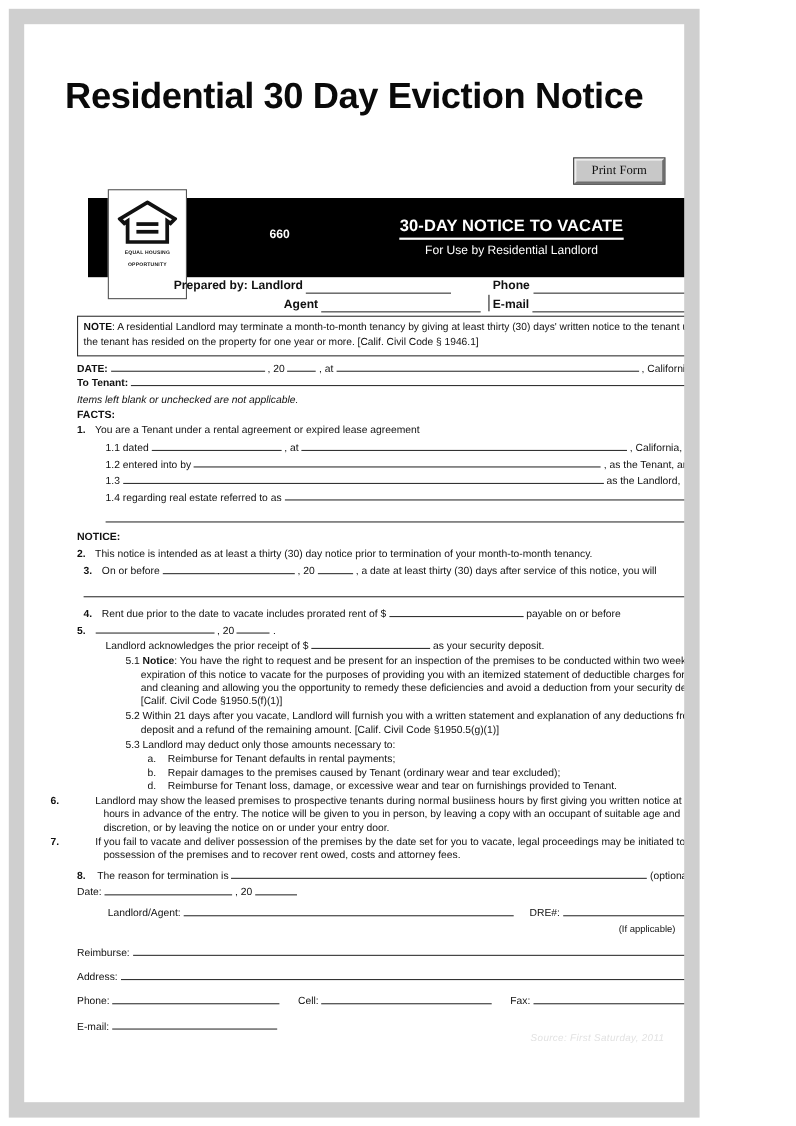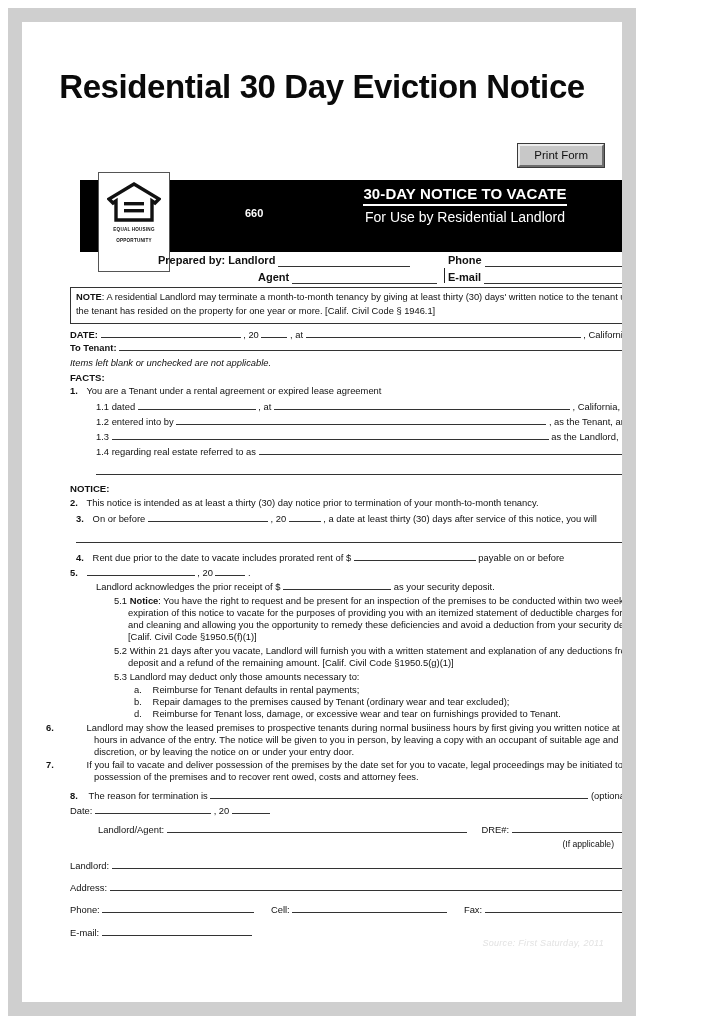--- a/index.html
+++ b/index.html
@@ -43,21 +43,21 @@
     display:inline-block;
     background:#c8c8c8;
     border-top:2px solid #eeeeee;
     border-left:2px solid #eeeeee;
     border-right:2px solid #6e6e6e;
     border-bottom:2px solid #6e6e6e;
     outline:1px solid #3a3a3a;
     font-size:11.5px;
     color:#111;
     padding:3px 14px 4px 14px;
-    font-family:Liberation Sans, sans-serif;
+    font-family:Liberation Serif, serif;
     cursor:pointer;
   }
 
   
   .form{
     position:absolute;
     left:48px; top:158px;
     width:588px;
     font-size:9.4px;
     color:#111;
@@ -85,28 +85,28 @@
   .logo-house{display:block;}
   .logo-cap{
     font-size:4.6px;font-weight:bold;line-height:1.35;
     text-align:center;color:#111;margin-top:5px;letter-spacing:0.2px;
   }
   .hdr-num{
     position:absolute;left:165px;top:26px;
     color:#fff;font-weight:bold;font-size:11px;
   }
   .hdr-titles{
-    position:absolute;left:215px;top:4px;width:340px;text-align:center;
+    position:absolute;left:215px;top:16px;width:340px;text-align:center;
   }
   .hdr-t1{
     color:#fff;font-weight:bold;font-size:15px;
     border-bottom:2px solid #fff;display:inline-block;padding-bottom:1px;
     letter-spacing:0.1px;
   }
-  .hdr-t2{color:#fff;font-size:14px;margin-top:3px;}
+  .hdr-t2{color:#fff;font-size:11px;margin-top:3px;}
 
   
   .prep{
     position:relative;height:34px;margin-left:88px;width:500px;
     font-size:11px;font-weight:bold;
   }
   .prep .r{position:absolute;white-space:nowrap;}
   .ln{border-bottom:1.2px solid #333;display:inline-block;vertical-align:bottom;height:11px;}
   .vbar{position:absolute;left:286px;top:16px;width:1px;height:15px;background:#222;}
 
@@ -349,21 +349,21 @@
       <span>Landlord/Agent:</span>
       <span class="fill" style="width:300px;"></span>
       <span style="margin-left:12px;">DRE#:</span>
       <span class="fill" style="width:148px;"></span>
     </div>
     <div class="row" style="text-align:right;padding-right:44px;margin-top:2px;">
       <span class="small">(If applicable)</span>
     </div>
 
     <div class="row" style="margin-top:9px;">
-      <span>Landlord:</span>
+      <span>Reimburse:</span>
       <span class="fill" style="width:520px;"></span>
     </div>
 
     <div class="row" style="margin-top:9px;">
       <span>Address:</span>
       <span class="fill" style="width:528px;"></span>
     </div>
 
     <div class="row" style="margin-top:9px;">
       <span>Phone:</span>

